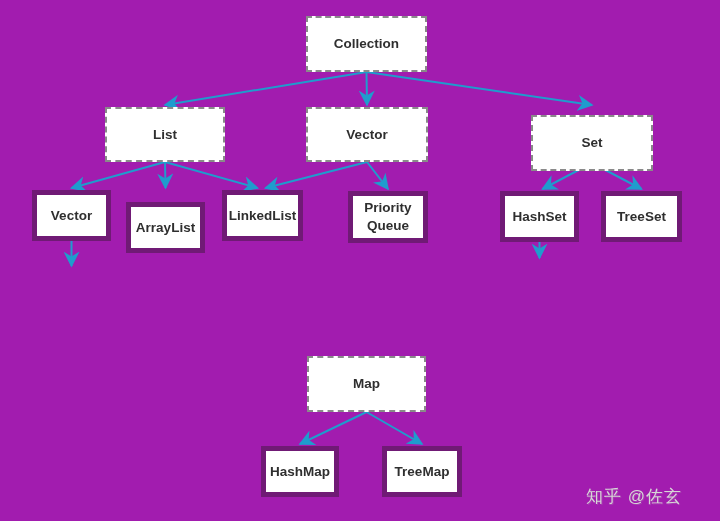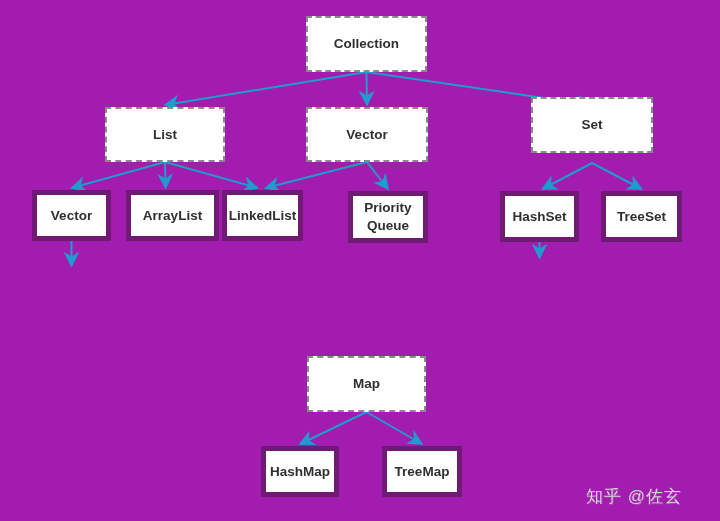--- a/index.html
+++ b/index.html
@@ -77,25 +77,25 @@
         <line x1="366.5" y1="412" x2="422" y2="444" stroke="#1f9ccd" stroke-width="2" marker-end="url(#arrowhead)"></line>
       </g>
   </svg>
 
   <div class="node dashed" style="left:306px;top:16px;width:121px;height:56px">Collection</div>
 
   <div class="node dashed" style="left:105px;top:107px;width:120px;height:55px">List</div>
 
   <div class="node dashed" style="left:306px;top:107px;width:122px;height:55px">Vector</div>
 
-  <div class="node dashed" style="left:531px;top:97px;width:122px;height:56px">Set</div>
+  <div class="node dashed" style="left:531px;top:115px;width:122px;height:56px">Set</div>
 
   <div class="node solid" style="left:32px;top:190px;width:79px;height:51px">Vector</div>
 
-  <div class="node solid" style="left:126px;top:190px;width:93px;height:51px">ArrayList</div>
+  <div class="node solid" style="left:126px;top:202px;width:79px;height:51px">ArrayList</div>
 
   <div class="node solid" style="left:222px;top:190px;width:81px;height:51px">LinkedList</div>
 
   <div class="node solid" style="left:348px;top:191px;width:80px;height:52px">Priority Queue</div>
 
   <div class="node solid" style="left:500px;top:191px;width:79px;height:51px">HashSet</div>
 
   <div class="node solid" style="left:601px;top:191px;width:81px;height:51px">TreeSet</div>
 
 

